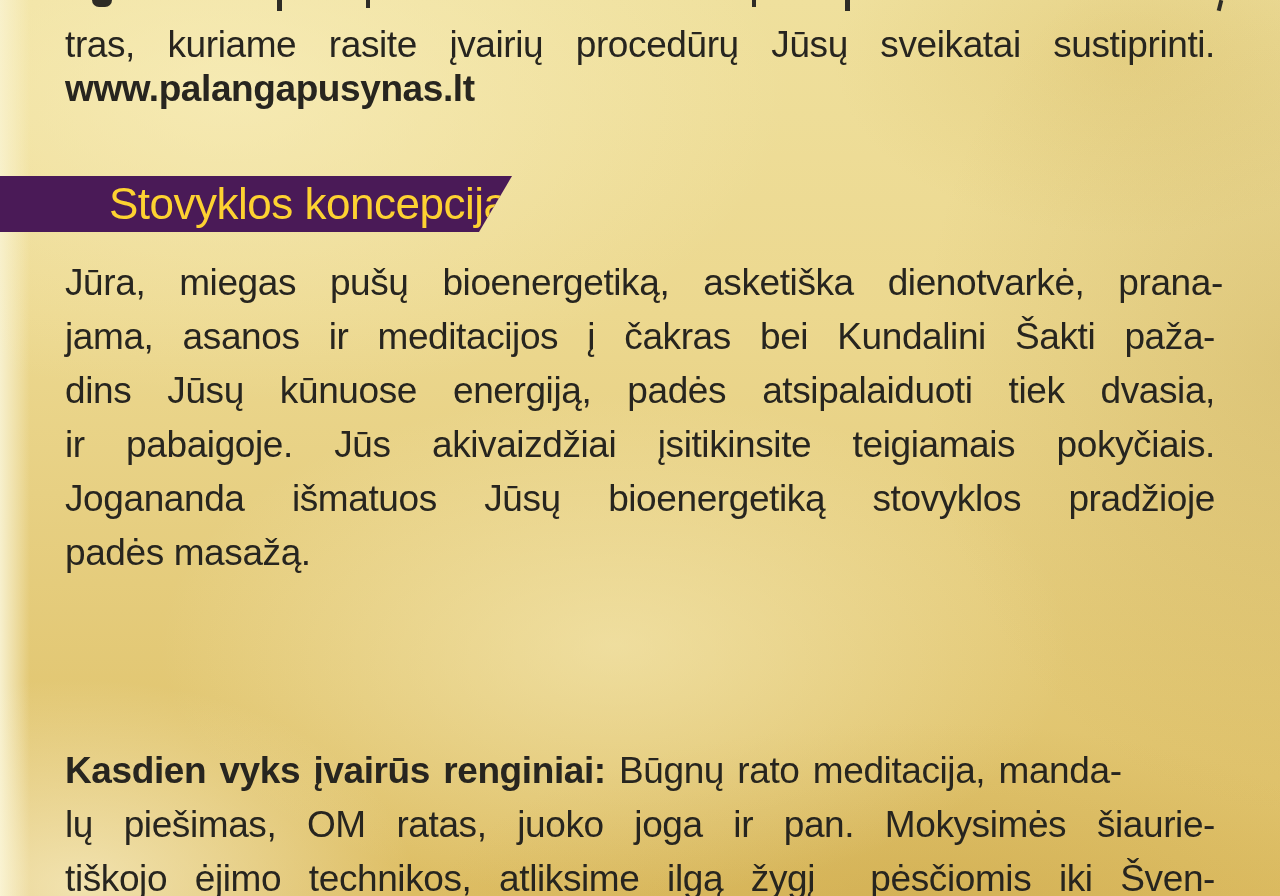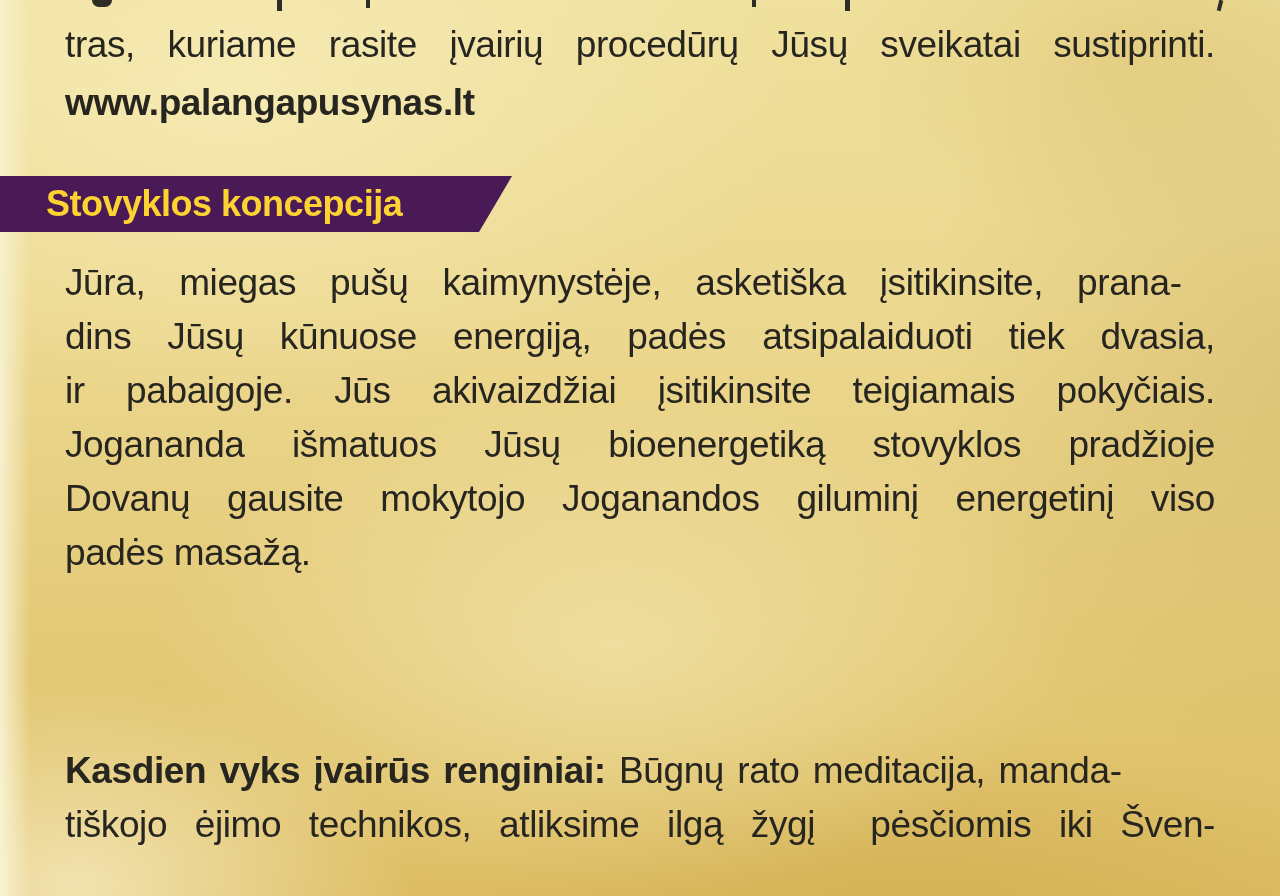--- a/index.html
+++ b/index.html
@@ -29,21 +29,21 @@
   .para .pline{
     font-size:37px;line-height:54px;letter-spacing:-0.4px;
     white-space:nowrap;width:1150px;
   }
   .banner{
     position:absolute;left:0;top:176px;width:512px;height:56px;
     clip-path:polygon(0 0,100% 0,calc(100% - 33px) 100%,0 100%);
     display:flex;align-items:center;
   }
   .banner .banner-label{
-    padding-left:46px;font-size:36px;font-weight:bold;letter-spacing:-0.5px;
+    padding-left:109px;font-size:44px;font-weight:normal;letter-spacing:-0.5px;
     line-height:56px;
   }
   .frag{position:absolute;background:#2e2c26;}
   .frag-bowl{border-radius:0 0 10px 10px;}
 </style>
 </head>
 <body>
 
 <div class="page">
 
@@ -51,35 +51,36 @@
     <div class="frag frag-bowl" style="left:92px;top:0;width:20px;height:7px;"></div>
     <div class="frag" style="left:277px;top:0;width:5px;height:11px;"></div>
     <div class="frag" style="left:366px;top:0;width:4px;height:8px;"></div>
     <div class="frag" style="left:752px;top:0;width:4px;height:7px;"></div>
     <div class="frag" style="left:845px;top:0;width:5px;height:11px;"></div>
     <div class="frag" style="left:1218px;top:0;width:4px;height:11px;transform:rotate(14deg);"></div>
   </div>
 
   <div class="txtline" style="top: 18px; word-spacing: 22.6429px;">tras, kuriame rasite įvairių procedūrų Jūsų sveikatai sustiprinti.</div>
 
-  <div class="txtline bold" style="top:76px;">www.palangapusynas.lt</div>
+  <div class="txtline bold" style="top:62px;">www.palangapusynas.lt</div>
 
   <div class="banner" style="background:#4a1a57;">
     <span class="banner-label" style="color:#fdd231;">Stovyklos koncepcija</span>
   </div>
 
   <div class="para" style="top:256px;">
-    <div class="pline" style="word-spacing: 24.0104px;">Jūra, miegas pušų kaimynystėje, asketiška įsitikinsite, prana-</div>
+    <div class="pline" style="word-spacing: 24.0104px;">Jūra, miegas pušų bioenergetiką, asketiška dienotvarkė, prana-</div>
+    <div class="pline" style="word-spacing: 19.2517px;">jama, asanos ir meditacijos į čakras bei Kundalini Šakti paža-</div>
     <div class="pline" style="word-spacing: 26.1406px;">dins Jūsų kūnuose energiją, padės atsipalaiduoti tiek dvasia,</div>
     <div class="pline" style="word-spacing: 31.4818px;">ir pabaigoje. Jūs akivaizdžiai įsitikinsite teigiamais pokyčiais.</div>
     <div class="pline" style="word-spacing: 37.5187px;">Jogananda išmatuos Jūsų bioenergetiką stovyklos pradžioje</div>
-    <div class="pline" style="word-spacing: 26.9427px;">Dovanų gausite mokytojo Joganandos giluminį energetinį viso</div>
     <div class="pline">padės masažą.</div>
   </div>
 
   <div class="para" style="top:744px;">
     <div class="pline" style="word-spacing: 3.41452px;">
       <span class="bold">Kasdien vyks įvairūs renginiai:</span><span> Būgnų rato meditacija, manda-</span>
     </div>
+    <div class="pline" style="word-spacing: 20.7743px;">lų piešimas, OM ratas, juoko joga ir pan. Mokysimės šiaurie-</div>
     <div class="pline" style="word-spacing: 17.7986px;">tiškojo ėjimo technikos, atliksime ilgą žygį &nbsp;pėsčiomis iki Šven-</div>
   </div>
 
 </div>
 
 </body></html>

